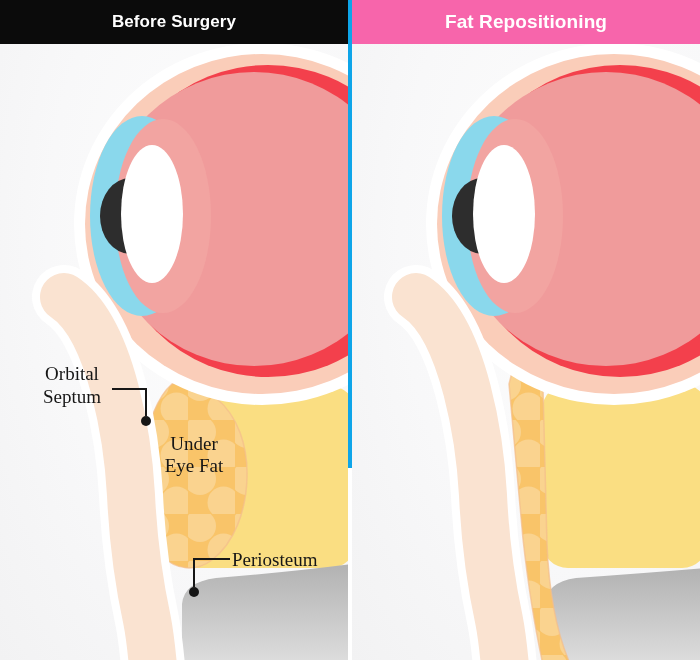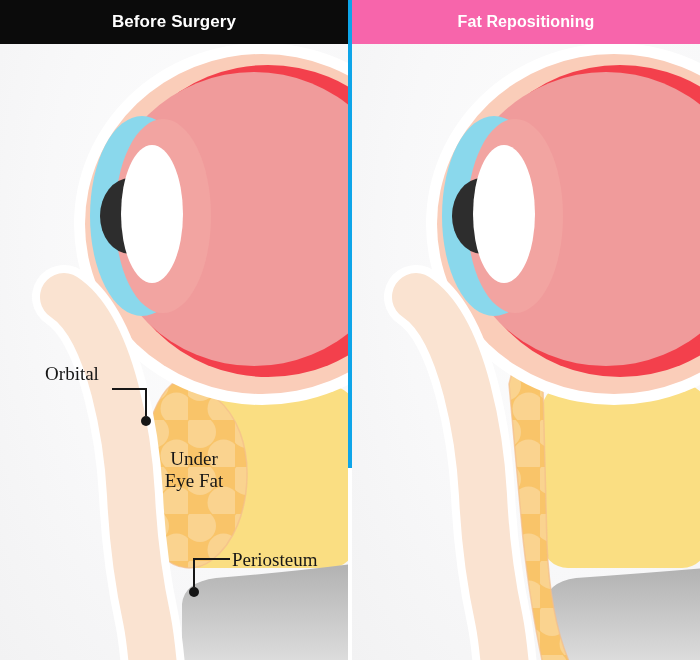--- a/index.html
+++ b/index.html
@@ -11,33 +11,33 @@
   .stage{position:relative;width:700px;height:468px;background:#0ea5e9;}
   .panel{position:absolute;top:0;height:660px;overflow:hidden;}
   .panel-left{left:0;width:348px;}
   .panel-right{left:352px;width:348px;}
   .panel-header{
     position:absolute;top:0;left:0;right:0;height:44px;
     display:flex;align-items:center;justify-content:center;
     color:#ffffff;font-weight:700;letter-spacing:0.1px;
   }
   .panel-left .panel-header{background:#0b0b0b;font-size:17px;}
-  .panel-right .panel-header{background:#f765ab;font-size:16px;}
+  .panel-right .panel-header{background:#f765ab;font-size:19px;}
   .panel-right .panel-header .t2{margin-left:13px;}
   .canvas{
     position:absolute;top:44px;left:0;width:348px;height:616px;
     background:radial-gradient(ellipse at 62% 32%, #fdfdfd 0%, #f8f8f9 55%, #f2f2f3 100%);
   }
   .canvas svg{position:absolute;top:0;left:0;display:block;}
   .diagram-label{
     position:absolute;color:#161616;font-size:19px;line-height:23px;
     text-align:center;white-space:nowrap;font-family:Liberation Serif, serif;
   }
   .lbl-orbital{top:362px;left:30px;width:84px;}
-  .lbl-fat{top:448px;left:144px;width:100px;line-height:22px;}
+  .lbl-fat{top:433px;left:144px;width:100px;line-height:22px;}
   .lbl-periosteum{top:548px;left:232px;text-align:right;}
 </style>
 </head>
 <body>
 
 <div class="stage">
 
   <section class="panel panel-left">
     <header class="panel-header">
       <span>Before Surgery</span>
@@ -81,20 +81,21 @@
 
         <polyline points="112,345 146,345 146,372" fill="none" stroke-width="2" stroke="#161616"></polyline>
         <circle cx="146" cy="377" r="5" fill="#161616"></circle>
         <polyline points="230,515 194,515 194,543" fill="none" stroke-width="2" stroke="#161616"></polyline>
         <circle cx="194" cy="548" r="5" fill="#161616"></circle>
       </svg>
     </div>
 
     <div class="diagram-label lbl-orbital">
       <div>Orbital</div>
+      <div>Septum</div>
     </div>
     <div class="diagram-label lbl-fat">
       <div>Under</div>
       <div>Eye Fat</div>
     </div>
     <div class="diagram-label lbl-periosteum">
       <span>Periosteum</span>
     </div>
   </section>
 

